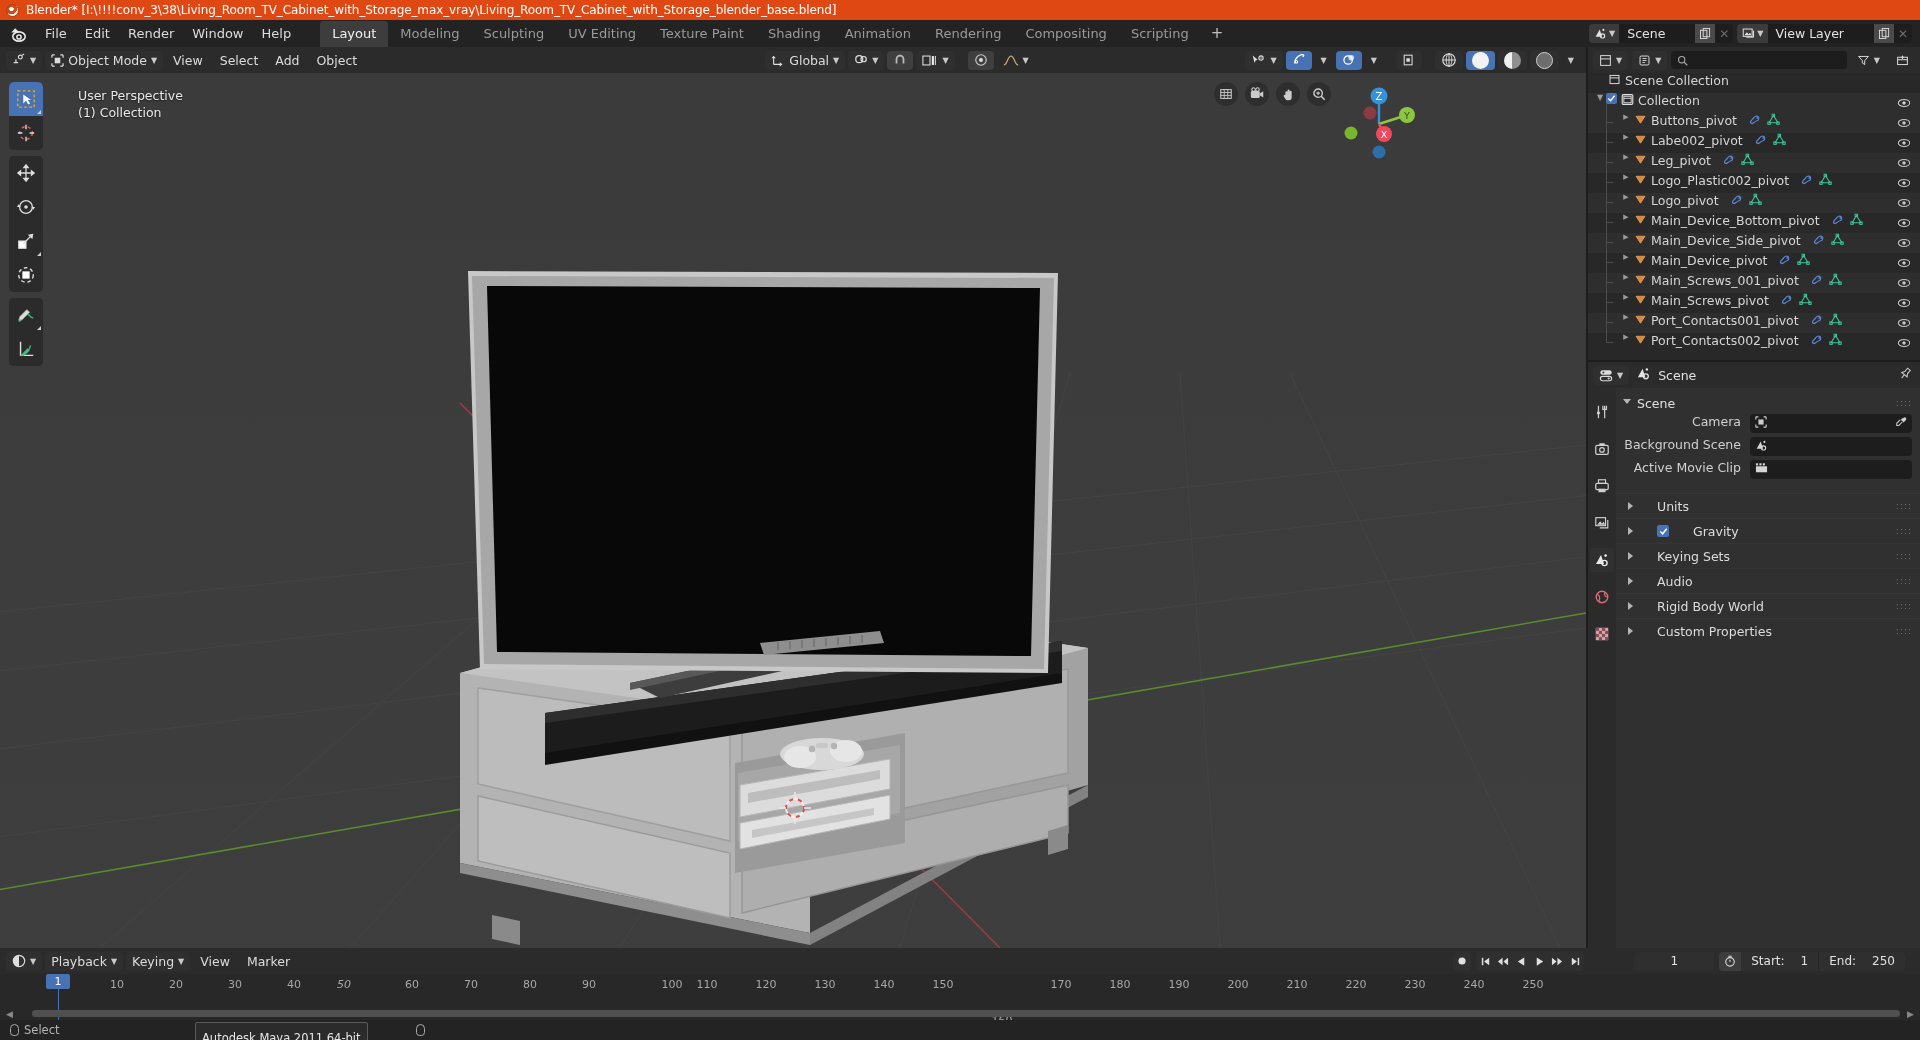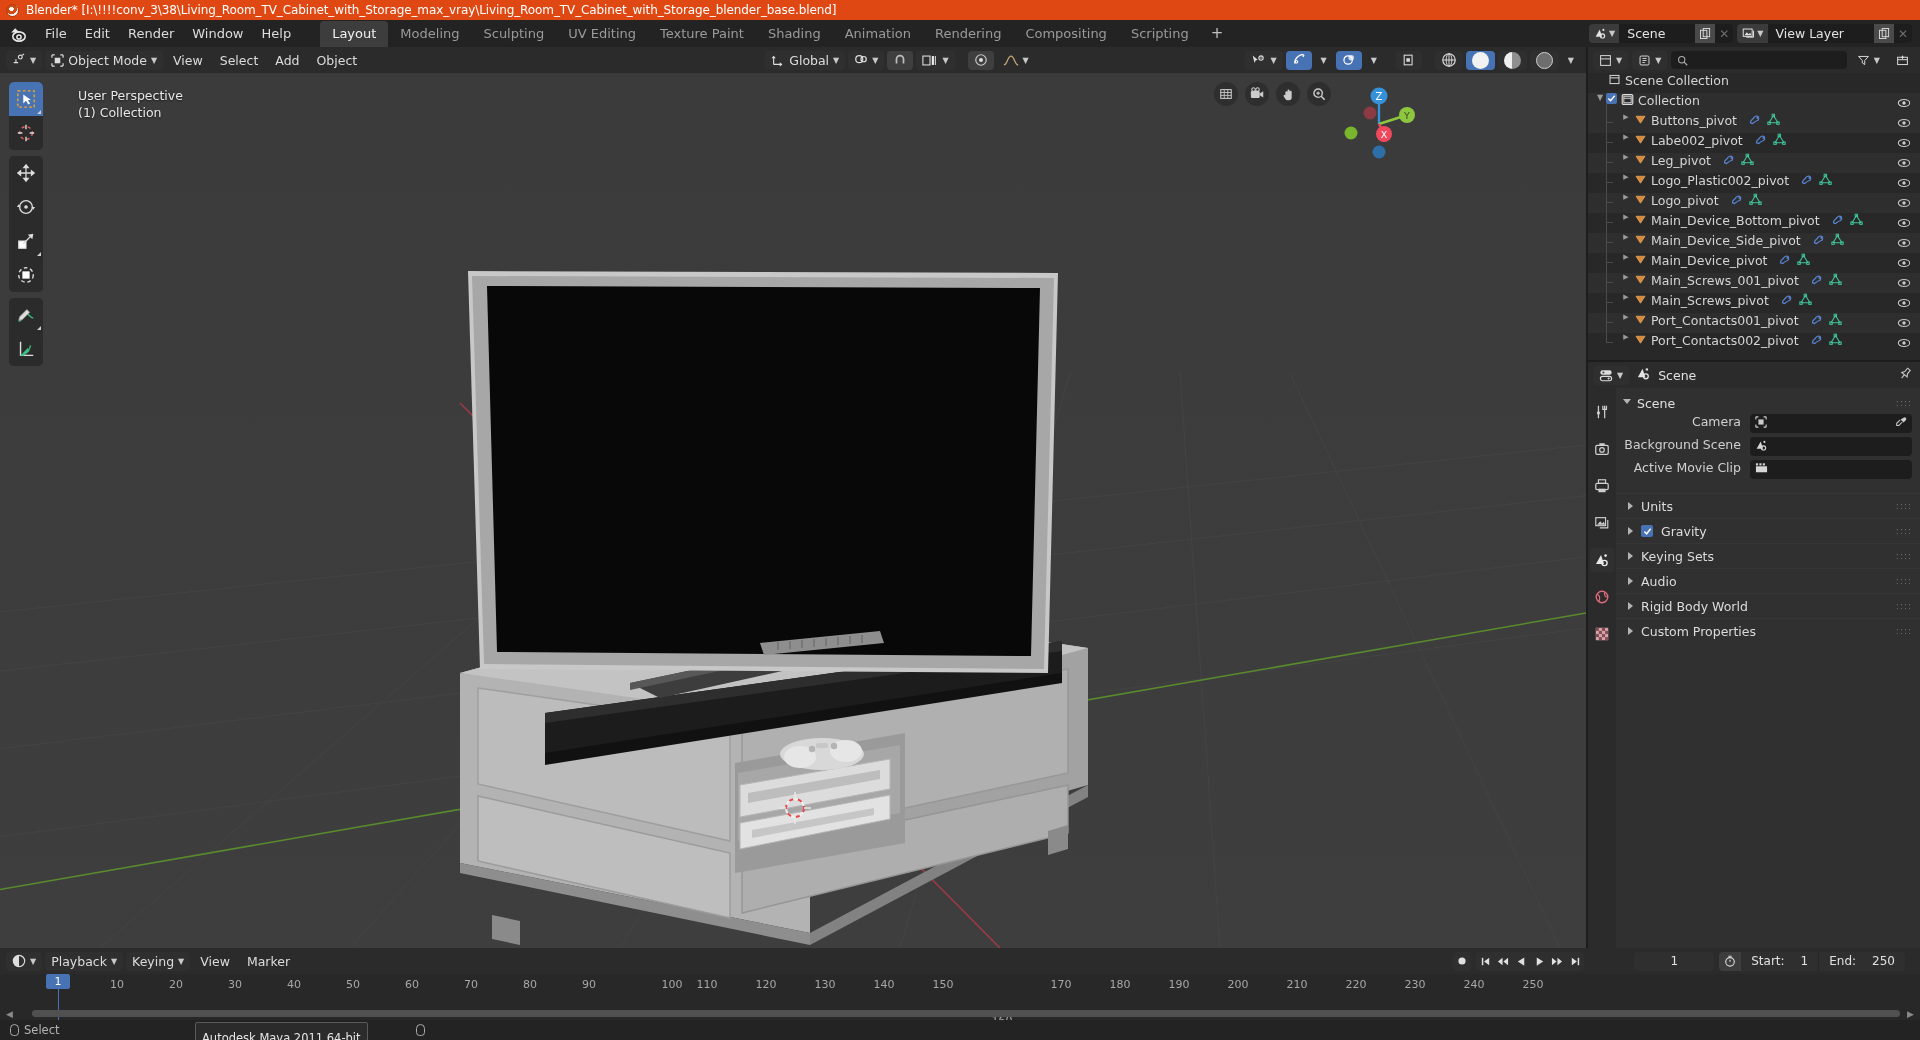--- a/index.html
+++ b/index.html
@@ -115,21 +115,21 @@
     border-top:5px solid #b4b4b4; }
   .dots { margin-left:auto; margin-right:8px; color:#6e6e6e; font-size:9px;
     letter-spacing:1px; line-height:5px; }
   .prop-row { display:flex; align-items:flex-start; height:21px; margin-bottom:2px;
     padding-right:8px; }
   .prop-label { width:134px; text-align:right; padding-right:9px;
     font-size:12.5px; color:#d0d0d0; white-space:nowrap; }
   .prop-field { flex:1; height:19px; background:#1d1d1d; border-radius:4px;
     display:flex; align-items:center; padding:0 5px; gap:5px; }
   .collapse-row { display:flex; align-items:center; height:25px; padding-left:12px;
-    font-size:12.5px; color:#dcdcdc; gap:8px; border-top:1px solid #363636; }
+    font-size:12.5px; color:#dcdcdc; gap:24px; border-top:1px solid #363636; }
   .chk { width:12px; height:12px; background:#4772b3; border-radius:2px;
     display:flex; align-items:center; justify-content:center; }
 
   
   #timeline { position:absolute; left:0; top:948px; width:1920px; height:72px;
     background:#282828; }
   #tl-header { height:26px; background:#2b2b2b; display:flex; align-items:center;
     padding:0 6px; gap:3px; }
   #tl-transport { margin-left:auto; display:flex; align-items:center; gap:5px; }
   .tl-group { display:flex; background:#2f2f2f; border-radius:4px; overflow:hidden; }
@@ -1254,21 +1254,21 @@
       </div>
       <div style="width:4px"></div>
     </div>
   </div>
 
   <div id="tl-ruler">
       <div class="tick" style="left: 117px;">10</div>
       <div class="tick" style="left: 176px;">20</div>
       <div class="tick" style="left: 235px;">30</div>
       <div class="tick" style="left: 294px;">40</div>
-      <div class="tick" style="left: 353px;">50</div>
+      <div class="tick" style="left: 344px; font-style: italic;">50</div>
       <div class="tick" style="left: 412px;">60</div>
       <div class="tick" style="left: 471px;">70</div>
       <div class="tick" style="left: 530px;">80</div>
       <div class="tick" style="left: 589px;">90</div>
       <div class="tick" style="left: 672px;">100</div>
       <div class="tick" style="left: 707px;">110</div>
       <div class="tick" style="left: 766px;">120</div>
       <div class="tick" style="left: 825px;">130</div>
       <div class="tick" style="left: 884px;">140</div>
       <div class="tick" style="left: 943px;">150</div>

